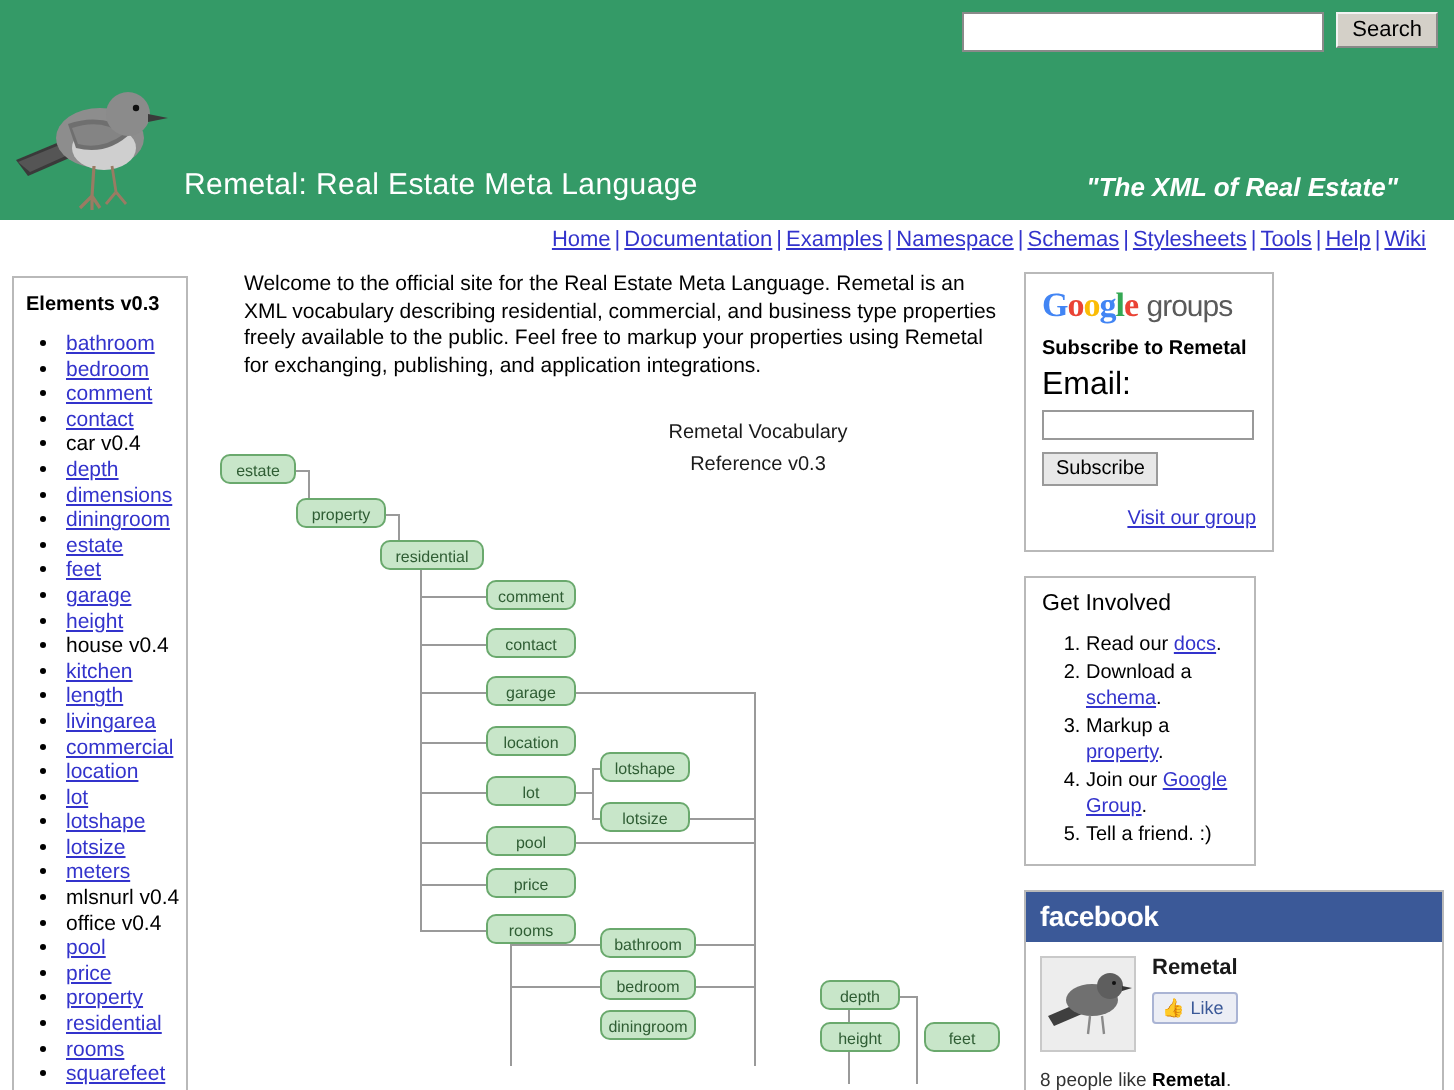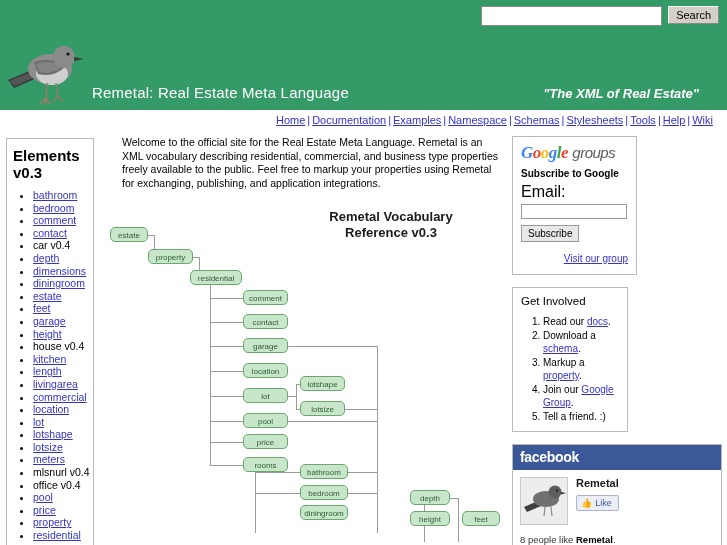--- a/index.html
+++ b/index.html
@@ -108,21 +108,21 @@
     top: 4px;
     width: 88px;
     height: 560px;
     border: 1px solid #b9b9b9;
     background: #ffffff;
     box-sizing: border-box;
     padding: 6px 2px 4px 4px;
   }
   #sidebar h3 {
     margin: 2px 0 8px 2px;
-    font-size: 15px;
+    font-size: 10px;
     font-weight: bold;
     color: #000;
   }
   #sidebar ul {
     margin: 0;
     padding-left: 22px;
     list-style: disc;
   }
   #sidebar li {
     font-size: 10.5px;
@@ -158,26 +158,26 @@
 
   
   #diagram {
     position: relative;
     margin-top: 12px;
     width: 408px;
     height: 320px;
   }
   #diagram-title {
     position: absolute;
-    left: 176px;
+    left: 164px;
     top: 7px;
     width: 230px;
     text-align: center;
-    font-size: 13px;
-    font-weight: bold;
+    font-size: 10px;
+    font-weight: normal;
     color: #1a1a1a;
     line-height: 16px;
   }
   .node {
     position: absolute;
     background: #c8e6c9;
     border: 1px solid #6aa96d;
     border-radius: 5px;
     font-size: 8px;
     color: #2f5d34;
@@ -203,21 +203,21 @@
     width: 210px;
   }
   .rbox {
     border: 1px solid #b9b9b9;
     background: #ffffff;
     box-sizing: border-box;
     margin-bottom: 12px;
   }
   
   #gg-box { width: 125px; padding: 6px 8px 8px 8px; }
-  #gg-logo { font-size: 17px; line-height: 20px; letter-spacing: -0.5px; font-style: italic; }
+  #gg-logo { font-size: 17px; line-height: 20px; letter-spacing: -0.5px; }
   #gg-logo .l1 { color: #4285f4; font-weight: bold; font-family: "Liberation Serif", serif; }
   #gg-logo .l2 { color: #ea4335; font-weight: bold; font-family: "Liberation Serif", serif; }
   #gg-logo .l3 { color: #fbbc05; font-weight: bold; font-family: "Liberation Serif", serif; }
   #gg-logo .l4 { color: #4285f4; font-weight: bold; font-family: "Liberation Serif", serif; }
   #gg-logo .l5 { color: #34a853; font-weight: bold; font-family: "Liberation Serif", serif; }
   #gg-logo .l6 { color: #ea4335; font-weight: bold; font-family: "Liberation Serif", serif; }
   #gg-logo .gw { color: #5a5a5a; font-size: 15px; }
   #gg-sub { font-size: 10px; font-weight: bold; margin-top: 5px; color: #000; }
   #gg-email-label { font-size: 16px; margin-top: 4px; color: #000; }
   #gg-email-input {
@@ -436,21 +436,21 @@
           </div>
       </div>
     </div>
 
     <div id="rightcol">
 
       <div class="rbox" id="gg-box">
         <div id="gg-logo">
           <span class="l1">G</span><span class="l2">o</span><span class="l3">o</span><span class="l4">g</span><span class="l5">l</span><span class="l6">e</span> <span class="gw">groups</span>
         </div>
-        <div id="gg-sub">Subscribe to Google</div>
+        <div id="gg-sub">Subscribe to Remetal</div>
         <div id="gg-email-label">Email:</div>
         <input id="gg-email-input" type="text" placeholder="" style="">
         <div><button id="gg-subscribe">Subscribe</button></div>
         <span id="gg-visit"><a>Visit our group</a></span>
       </div>
 
       <div class="rbox" id="gi-box">
         <div id="gi-title">Get Involved</div>
         <ol id="gi-list">
             <li>Read our <a>docs</a>.</li>

